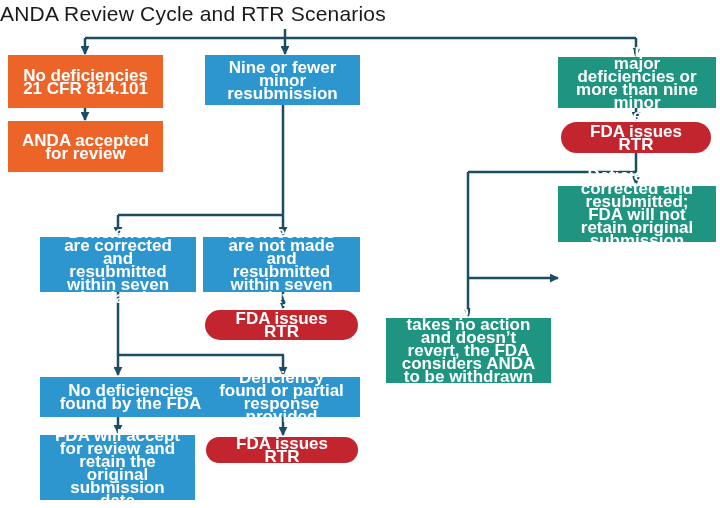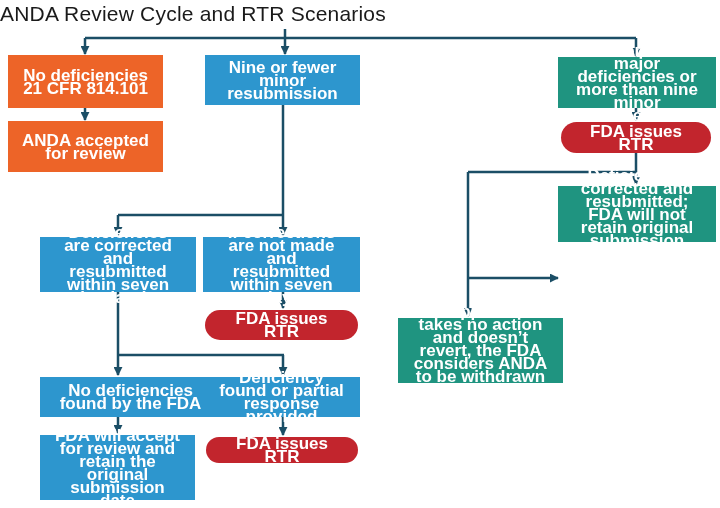--- a/index.html
+++ b/index.html
@@ -45,21 +45,21 @@
   .pill{border-radius:16px;}
   .rounded{border-radius:28px;}
 
   #n1 {left:8px;  top:55px;  width:155px; height:53px;}
   #n2 {left:8px;  top:121px; width:155px; height:51px;}
   #n3 {left:205px;top:55px;  width:155px; height:50px;}
   #n4 {left:558px;top:57px;  width:158px; height:51px;}
   #n5 {left:561px;top:122px; width:150px; height:31px;}
   #n6 {left:558px;top:186px; width:158px; height:56px;}
   #n7 {left:560px;top:250px; width:152px; height:57px;}
-  #n8 {left:386px;top:318px; width:165px; height:65px;margin-left:12px;}
+  #n8 {left:386px;top:318px; width:165px; height:65px;}
   #n9 {left:40px; top:237px; width:156px; height:55px;}
   #n10{left:203px;top:237px; width:157px; height:55px;}
   #n11{left:205px;top:310px; width:153px; height:30px;}
   #n12{left:40px; top:377px; width:181px; height:40px;}
   #n13{left:203px;top:377px; width:157px; height:40px;}
   #n14{left:40px; top:435px; width:155px; height:65px;}
   #n15{left:206px;top:437px; width:152px; height:26px;}
 </style>
 </head>
 <body>

